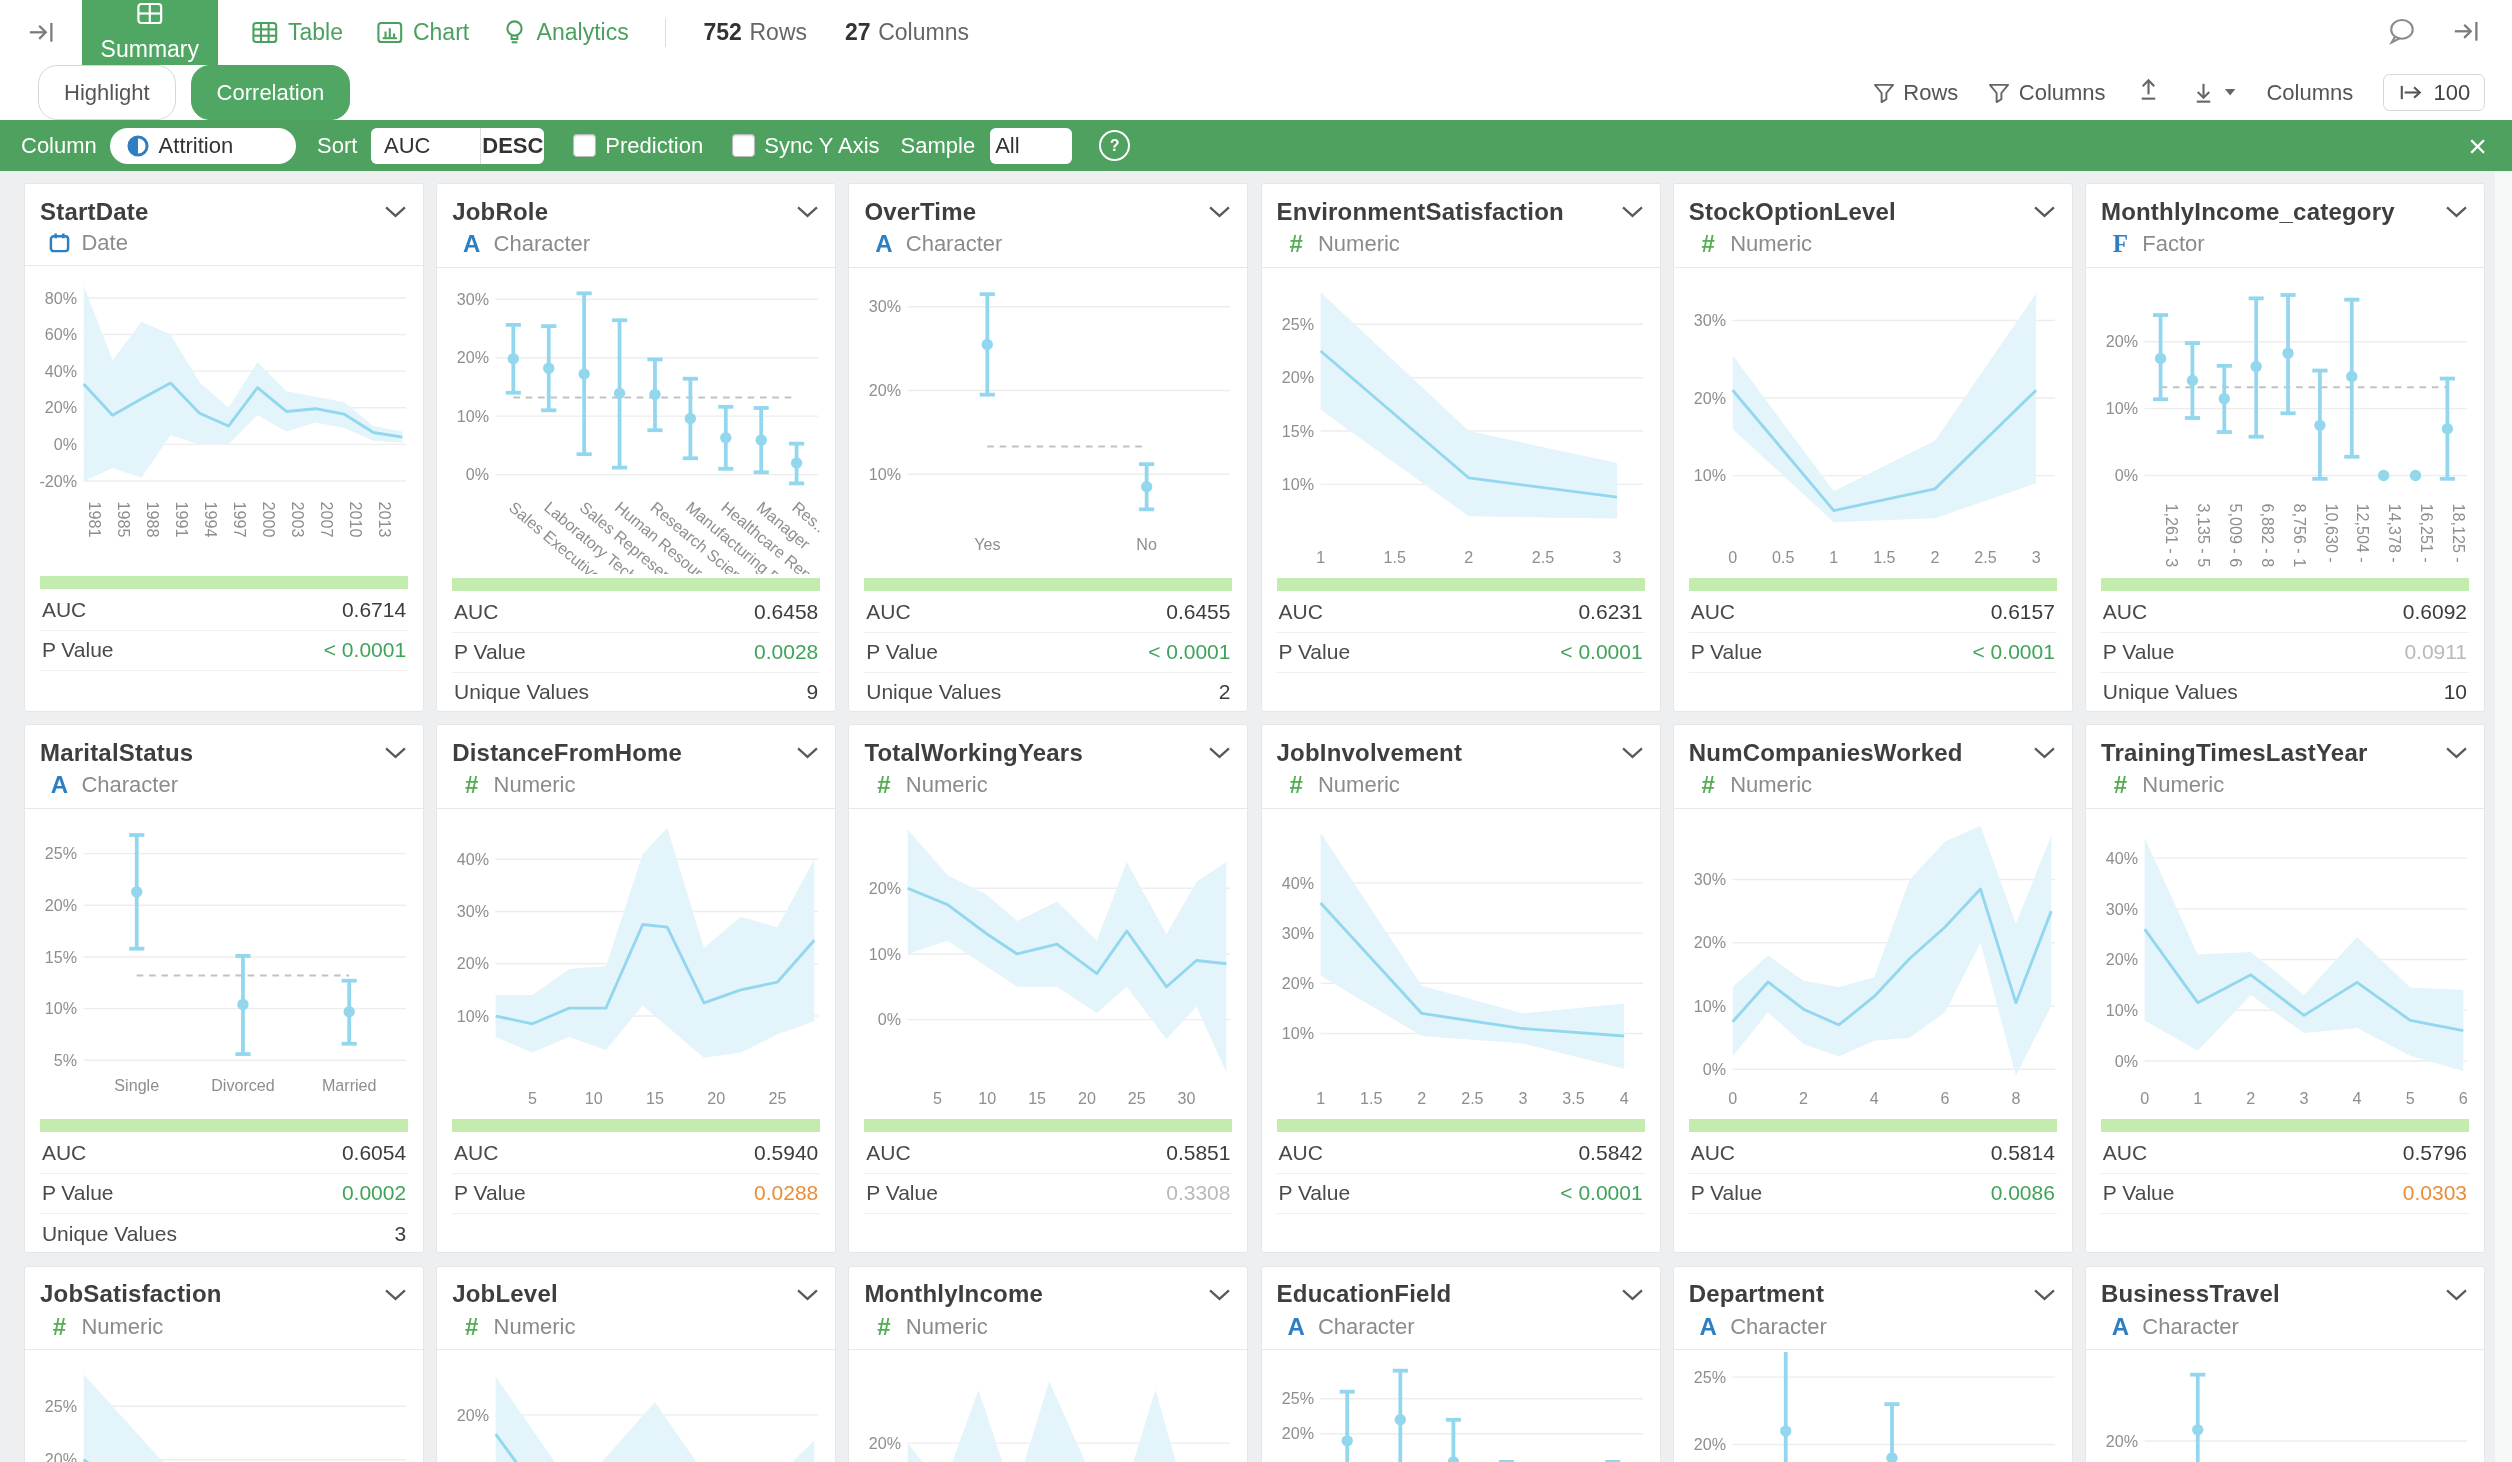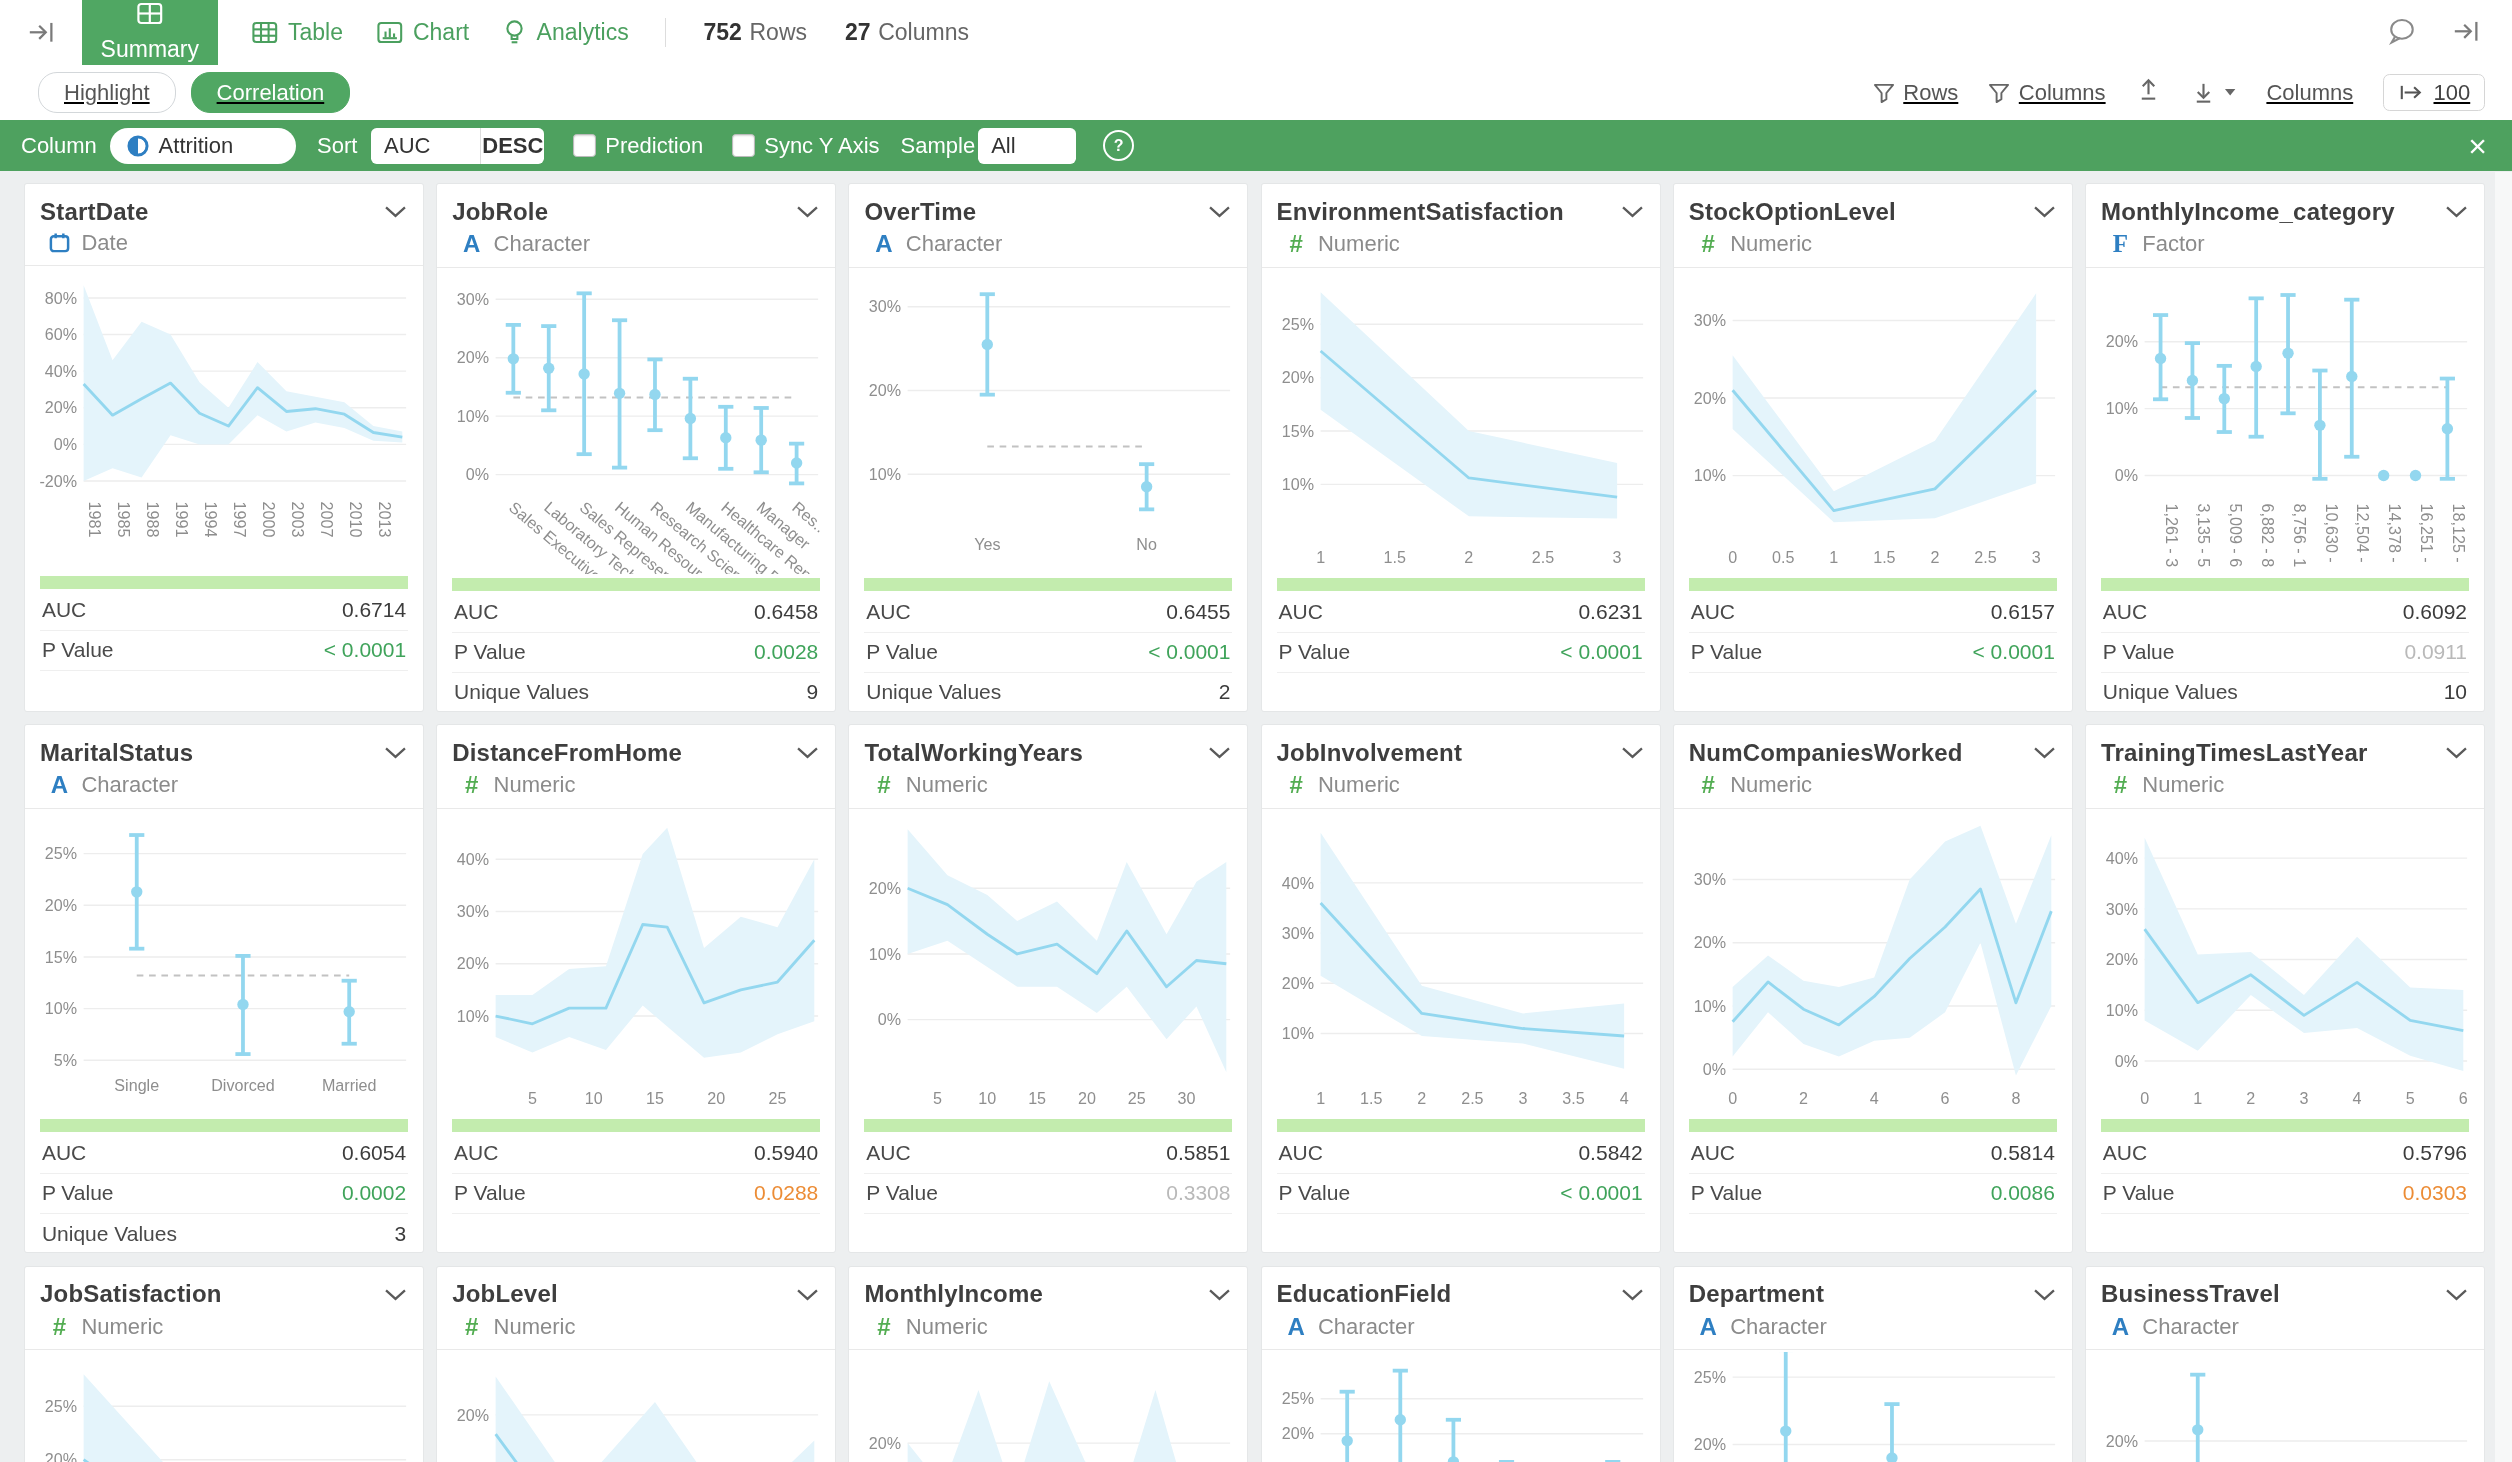--- a/index.html
+++ b/index.html
@@ -7,38 +7,38 @@
   
   .topbar{position:absolute;top:0;left:0;right:0;height:65px;background:#fff;border-bottom:0.9px solid #ececec;display:flex;align-items:center;z-index:5;}
   .collapse-btn{margin-left:26.6px;display:flex;align-items:center;cursor:pointer;}
   .tab{display:flex;align-items:center;gap:10.4px;font-size:23px;color:#4ba05f;margin-left:34px;cursor:pointer;}
   .tab.active{background:#50a763;color:#fff;border-radius:6.6px;padding:8.5px 19px;margin-left:25px;flex-direction:column;}
   .vdiv{width:0.9px;height:28.5px;background:#ddd;margin-left:36px;}
   .counts{margin-left:38px;font-size:23px;color:#666;}
   .counts b{color:#333;font-weight:700;margin-right:7.6px;}
   .top-right{margin-left:auto;display:flex;align-items:center;gap:36px;margin-right:30px;}
   
-  .filterbar{position:absolute;top:65px;left:0;right:0;height:55px;background:#fff;display:flex;align-items:center;z-index:5;text-decoration:underline;}
+  .filterbar{position:absolute;top:65px;left:0;right:0;height:55px;background:#fff;display:flex;z-index:5;}
   .pill{border:1.9px solid #d3d7da;border-radius:19px;padding:6.6px 25px;font-size:22px;color:#555;margin-left:15px;cursor:pointer;background:#fff;}
   .pill:first-child{margin-left:38px;}
   .pill.active{background:#50a763;border-color:#50a763;color:#fff;}
   .fright{margin-left:auto;display:flex;align-items:center;gap:30px;margin-right:26.6px;font-size:22px;color:#555;}
   .ficon-item{display:flex;align-items:center;gap:8.5px;cursor:pointer;}
   .limit-btn{display:flex;align-items:center;gap:9.5px;border:1.9px solid #d6d6d6;border-radius:6.6px;padding:4.7px 14.2px;color:#444;cursor:pointer;}
   
   .greenbar{position:absolute;top:120px;left:0;right:0;height:51px;background:#4ea15f;display:flex;align-items:center;color:#fff;font-size:22px;z-index:5;}
   .glabel{margin-left:21px;}
   .gfield{background:#fff;display:flex;align-items:center;color:#333;height:36px;}
   .col-field{border-radius:18px;margin-left:13.3px;padding:0 17px;width:152px;gap:9.5px;}
   .sortgroup{display:flex;margin-left:13.3px;border-radius:5.7px;overflow:hidden;}
   .sort-by{width:83px;padding:0 13.3px;border-right:0.9px solid #ddd;}
   .sort-dir{width:63px;justify-content:center;font-weight:700;}
   .gcheck{display:flex;align-items:center;gap:9.5px;margin-left:28.5px;cursor:pointer;}
   .cb{width:21px;height:21px;background:#fff;border:0.9px solid #bbb;border-radius:3.8px;box-shadow:inset 0 0.9px 1.9px rgba(0,0,0,.15);}
-  .sample-field{border-radius:5.7px;margin-left:3px;width:72px;padding:0 13px;}
+  .sample-field{border-radius:5.7px;margin-left:15px;width:72px;padding:0 5px;}
   .help{width:27.5px;height:27.5px;border:2.4px solid #fff;border-radius:50%;display:flex;align-items:center;justify-content:center;font-size:16px;font-weight:700;margin-left:26.6px;cursor:pointer;}
   .close{margin-left:auto;margin-right:25px;font-size:32px;line-height:1;cursor:pointer;font-weight:400;}
   
   .content{position:absolute;top:172px;left:0;right:0;bottom:0;background:#edeff0;overflow:hidden;}
   .scrollstrip{position:absolute;top:0;right:0;width:17px;bottom:0;background:#f7f8f8;}
   .grid{display:grid;grid-template-columns:repeat(6,398px);gap:14.2px;padding:12.3px 25px;grid-auto-rows:527px;}
   .card{background:#fff;border-radius:1.9px;padding:13.3px 15px 0;position:relative;overflow:hidden;box-shadow:0 0 0 0.9px rgba(0,0,0,.035);}
   .chead{display:flex;align-items:flex-start;justify-content:space-between;text-align:center;}
   .ctitle{font-size:24px;font-weight:700;color:#3e3e3e;letter-spacing:0.2px;}
   .chev{margin-top:7.6px;cursor:pointer;flex:none;}

